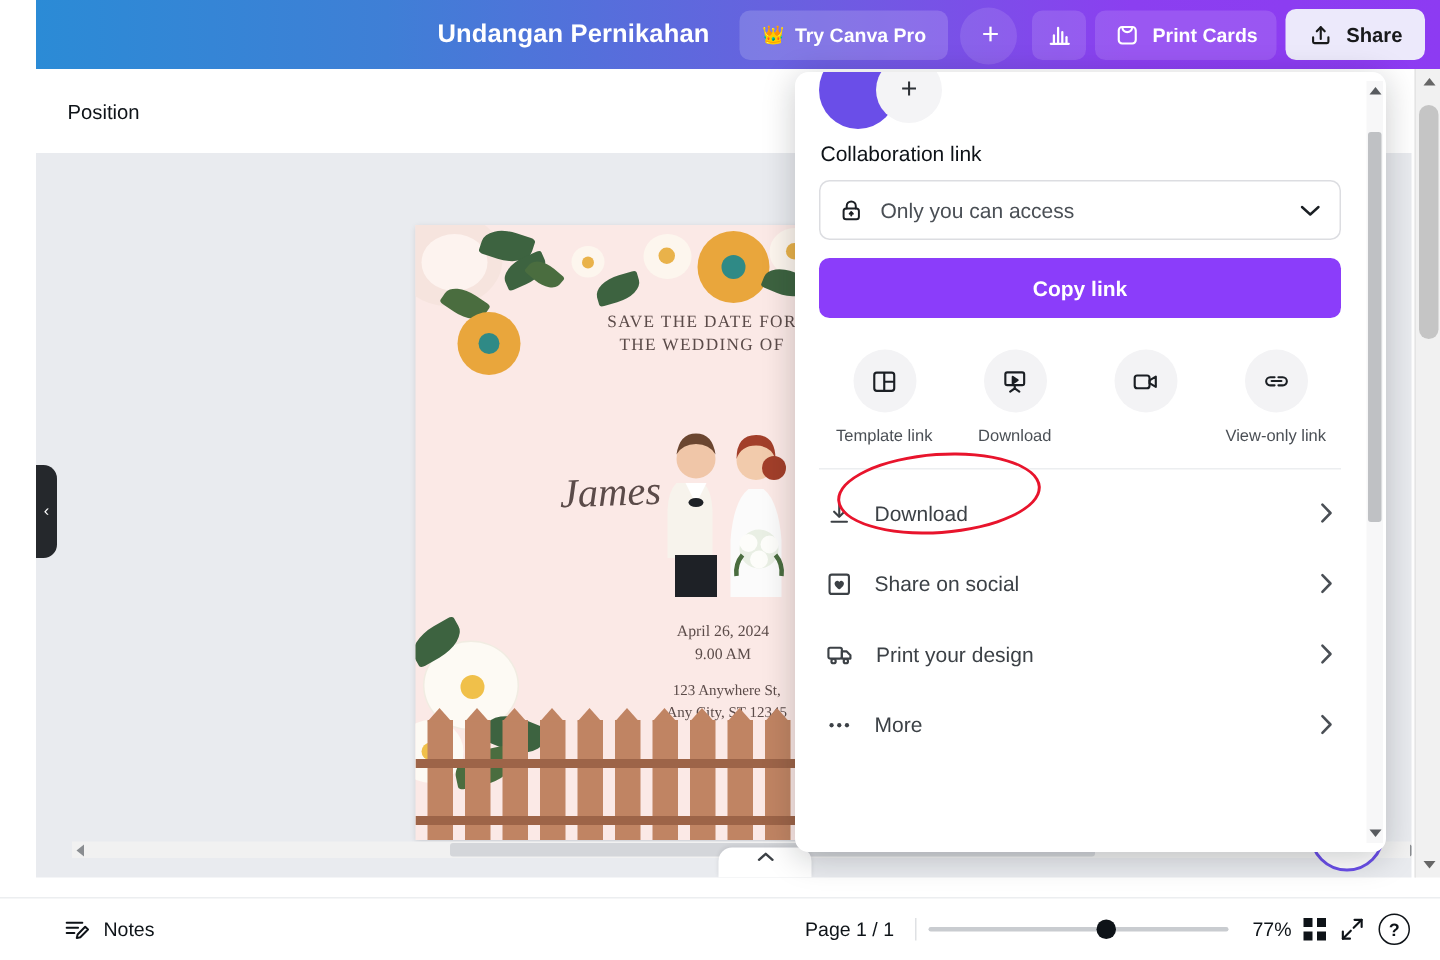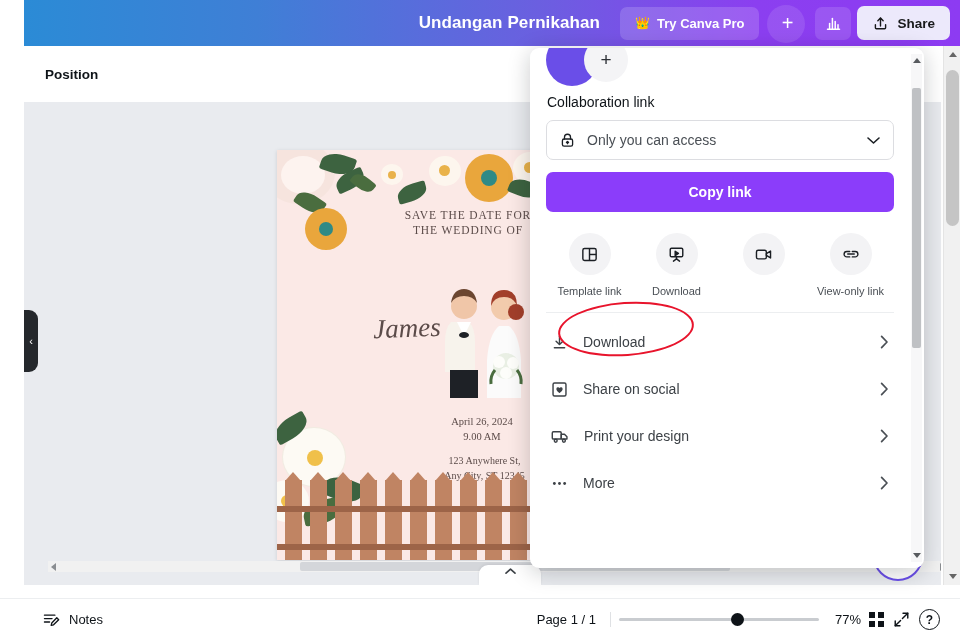--- a/index.html
+++ b/index.html
@@ -50,21 +50,21 @@
     display:flex; align-items:center; gap:8px; height:34px; padding:0 15px;
     border-radius:7px; background:#ece9fb; color:#18191b;
     font-size:13.5px; font-weight:700; white-space:nowrap;
   }
 
   
   .toolbar2 {
     position:absolute; left:24px; top:46px; width:936px; height:56px;
     background:#fff; display:flex; align-items:center; padding-left:21px;
   }
-  .position-label { font-size:13.5px; color:#0e1318; font-weight:700; }
+  .position-label { font-size:13.5px; color:#0e1318; font-weight:400; }
 
   
   .workarea {
     position:absolute; left:24px; top:102px; width:917px; height:483px;
     background:#e9ebef; overflow:hidden;
   }
   .leftgutter { position:absolute; left:0; top:102px; width:24px; height:483px; background:#fff; }
   .collapse-handle {
     position:absolute; left:24px; top:310px; width:14px; height:62px;
     background:#25282c; border-radius:0 9px 9px 0;
@@ -241,20 +241,29 @@
         <svg width="17" height="17" viewBox="0 0 17 17" fill="none" stroke="#fff" stroke-width="1.5" stroke-linecap="round">
           <path d="M2.5 14.2h12"></path>
             <path d="M4.6 14.2V8.6"></path>
             <path d="M7.4 14.2V3.6"></path>
           <path d="M10.2 14.2V6.4"></path>
             <path d="M13 14.2V9.8"></path>
         </svg>
       </span>
     </div>
 
+    <div class="print-btn">
+      <span>
+        <svg width="17" height="17" viewBox="0 0 18 18" fill="none" stroke="#fff" stroke-width="1.5" stroke-linejoin="round">
+          <rect x="3" y="3.2" width="12" height="11.6" rx="2.4"></rect>
+          <path d="M5.6 3.4c0 2 1.5 3.4 3.4 3.4s3.4-1.4 3.4-3.4" stroke-linecap="round"></path>
+        </svg>
+      </span>
+      <span>Print Cards</span>
+    </div>
 
     <div class="share-btn">
       <span>
         <svg width="17" height="17" viewBox="0 0 18 18" fill="none" stroke="#18191b" stroke-width="1.5" stroke-linecap="round" stroke-linejoin="round">
           <path d="M9 11.6V3.4"></path>
             <path d="M6.2 6.2L9 3.3l2.8 2.9"></path>
           <path d="M3.6 10.4v3.2c0 .6.5 1 1 1h8.8c.6 0 1-.4 1-1v-3.2"></path>
         </svg>
       </span>
       <span>Share</span>

